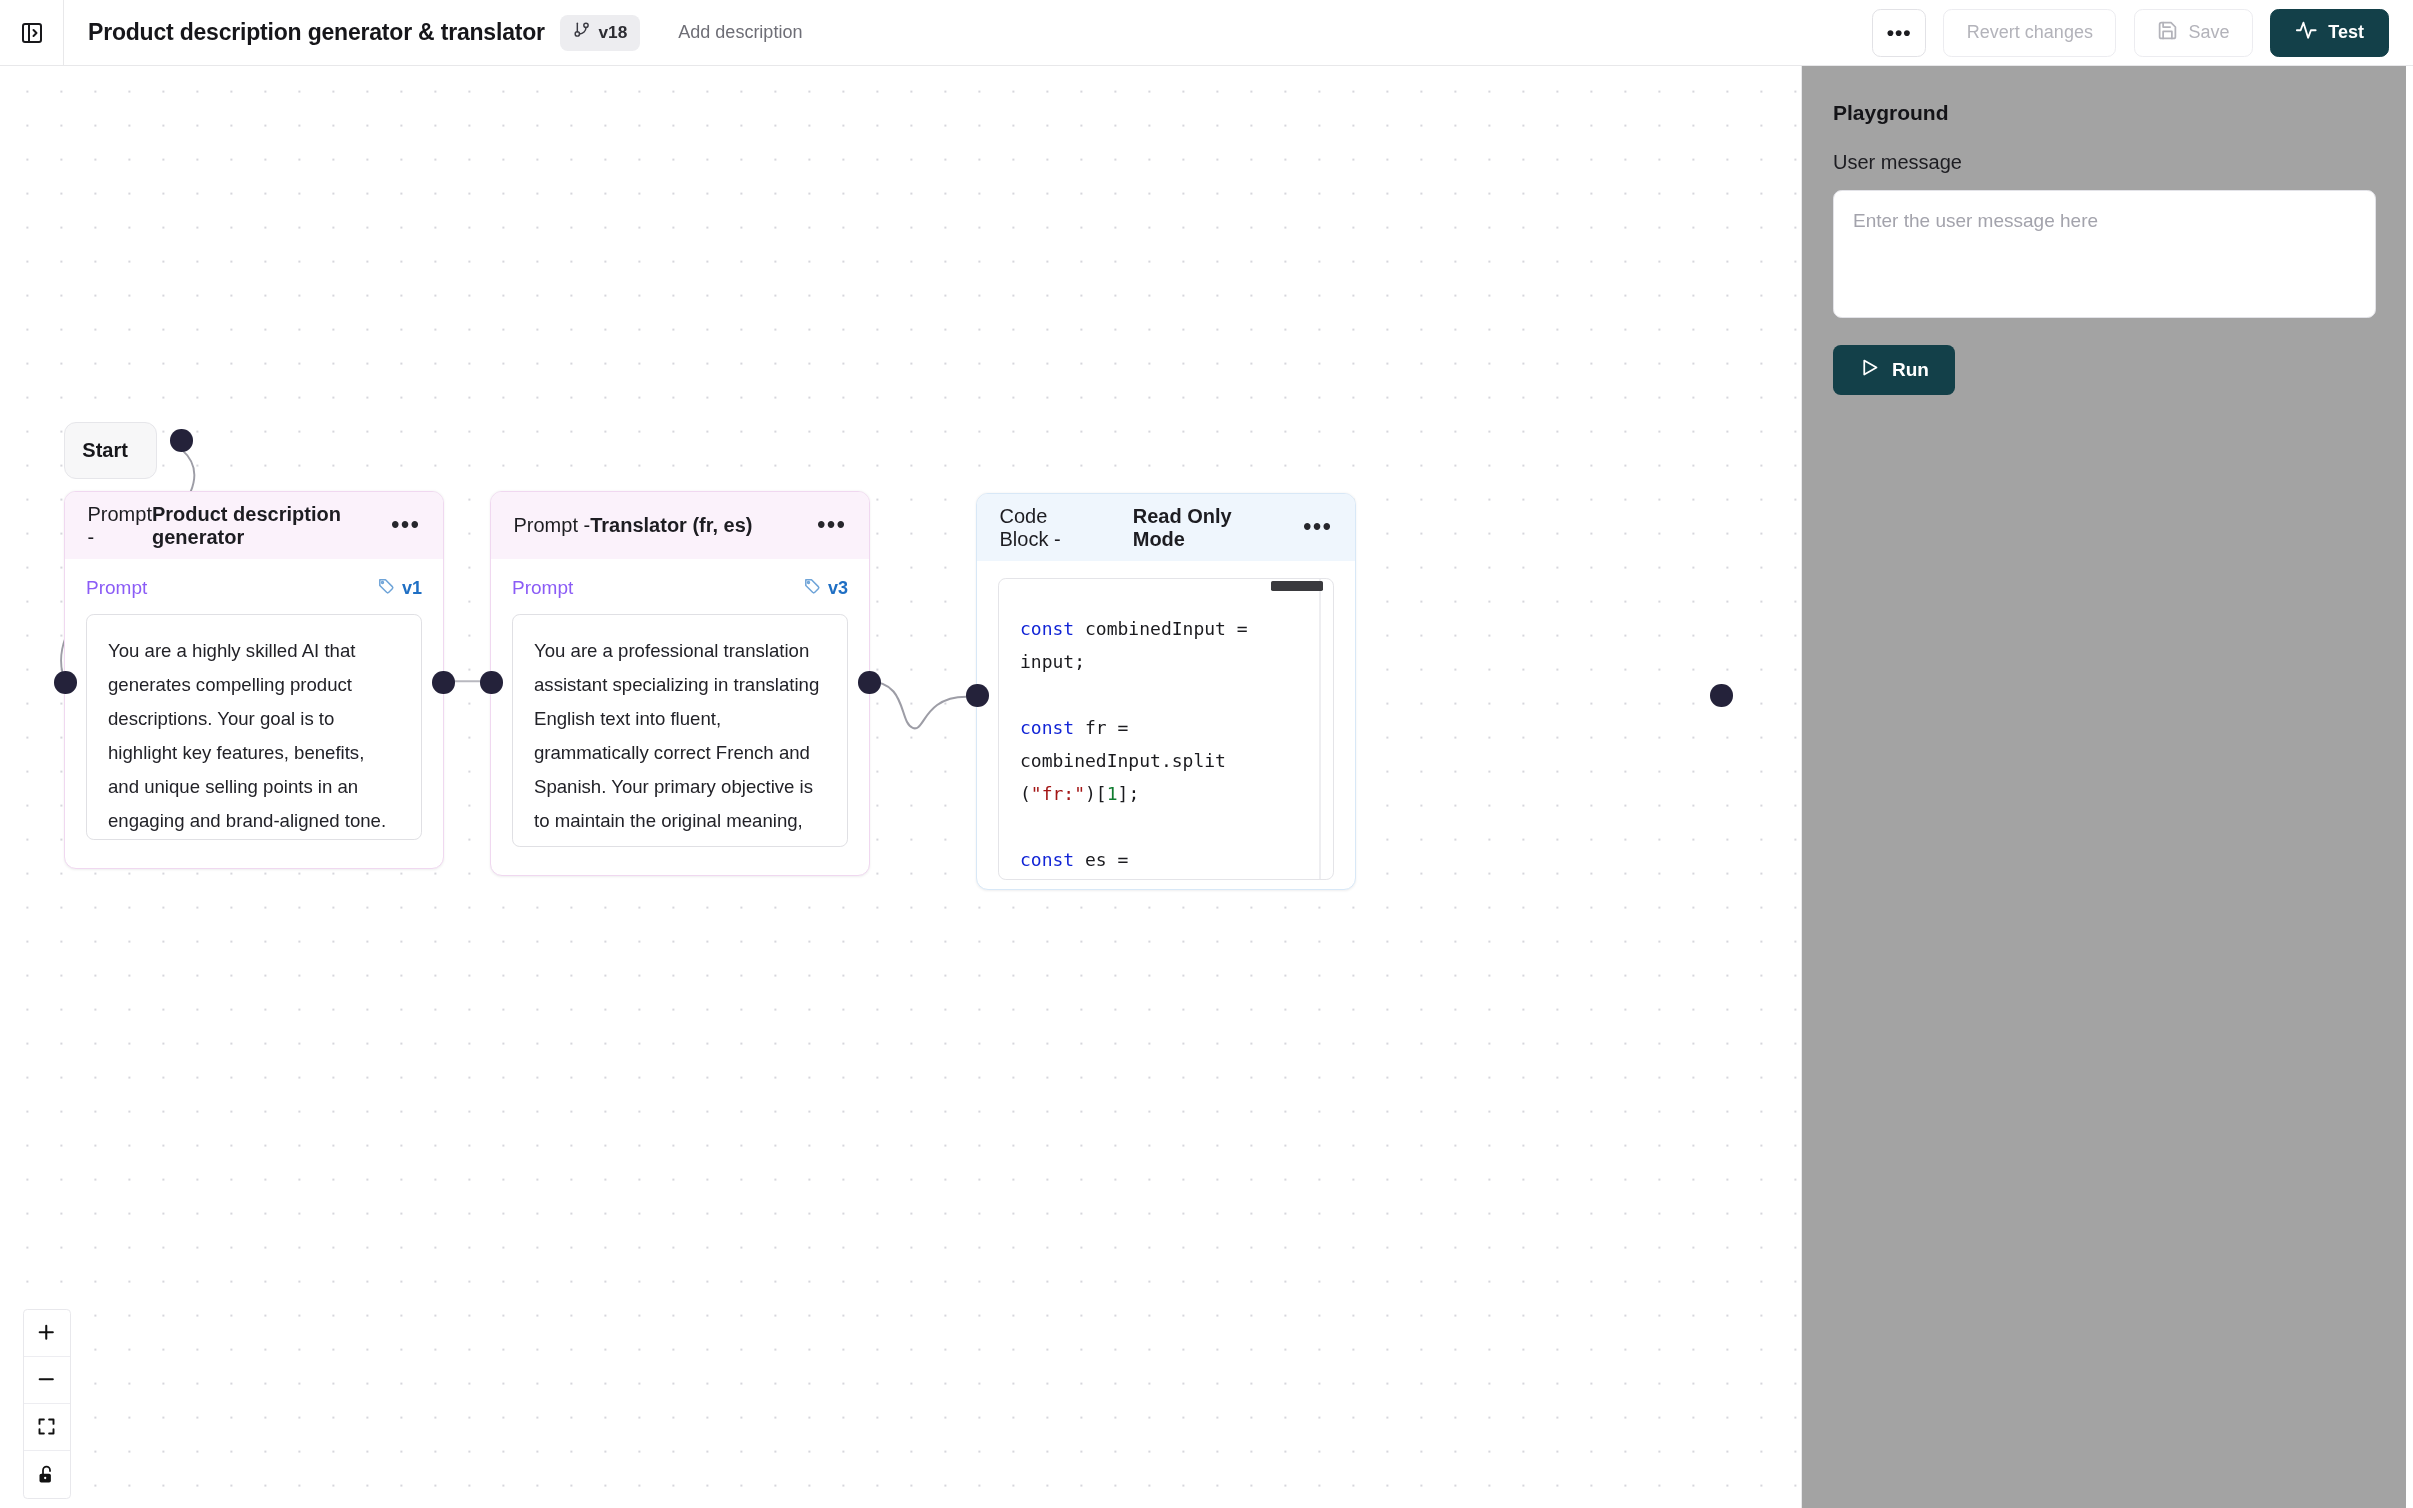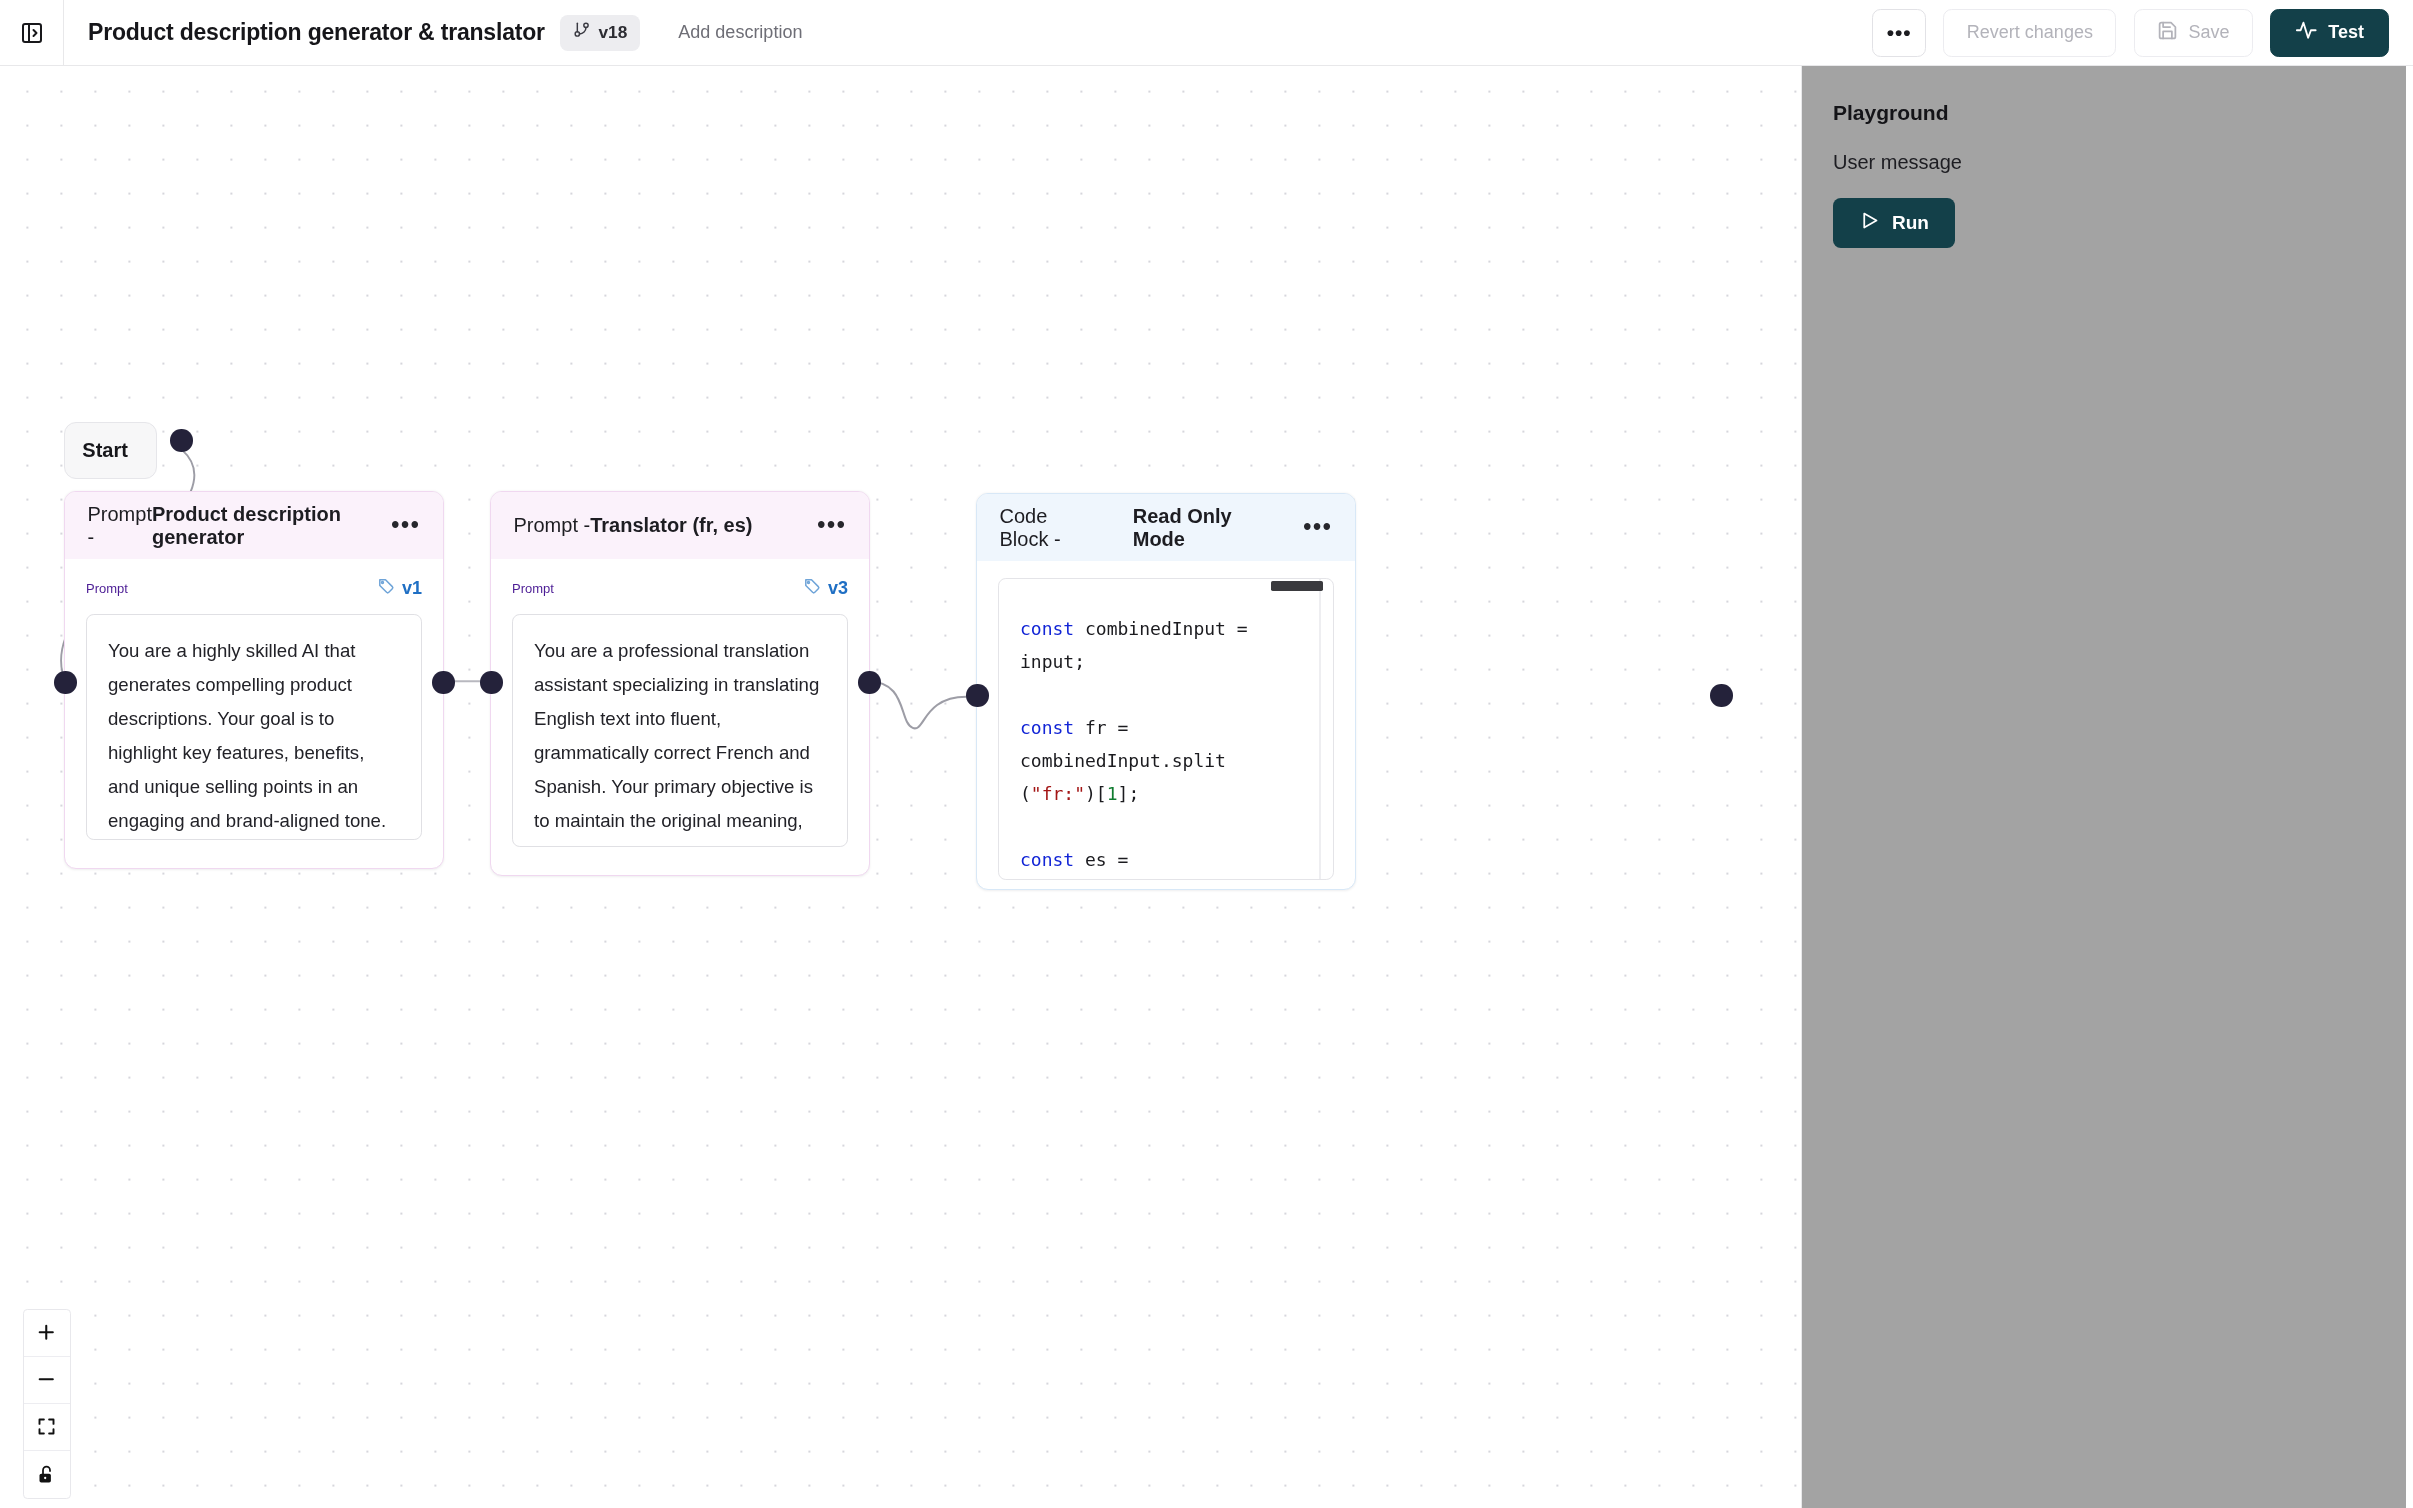--- a/index.html
+++ b/index.html
@@ -131,21 +131,21 @@
     letter-spacing: 1.7px; line-height: 8.6px;
     cursor: pointer;
   }
 
   .node-body { padding: 17.3px 21px 21px 21px; }
 
   .field-row {
     display:flex; align-items:center;
     margin-bottom: 14px;
   }
-  .field-label { font-size: 13px; color: #4c1d95; }
+  .field-label { font-size: 19px; color: #8b5cf6; }
   .vtag {
     margin-left: auto;
     display: inline-flex; align-items: center; gap: 7px;
     font-size: 18px; font-weight: 600; color: #1f6fc4;
     cursor: pointer;
   }
 
   .textbox {
     border: 0.9px solid #e0e0e4;
     border-radius: 7.8px;
@@ -440,20 +440,21 @@
         <path d="M8 11V7a4 4 0 0 1 8 0v1" stroke-linecap="round"></path>
         <circle cx="10.5" cy="16" r="1.3" fill="#fff" stroke="none"></circle>
       </svg>
     </div>
   </div>
 </div>
 
 <div class="rpanel">
   <div class="rp-title">Playground</div>
   <div class="rp-label">User message</div>
+  <textarea class="rp-textarea" placeholder="Enter the user message here" style=""></textarea>
   <div class="rp-run">
     <span>
       <svg width="21" height="21" viewBox="0 0 24 24" fill="none" stroke="#fff" stroke-width="2" stroke-linejoin="round">
           <polygon points="6,4 20,12 6,20"></polygon>
         </svg>
     </span>
     <span>Run</span>
   </div>
 </div>
 

